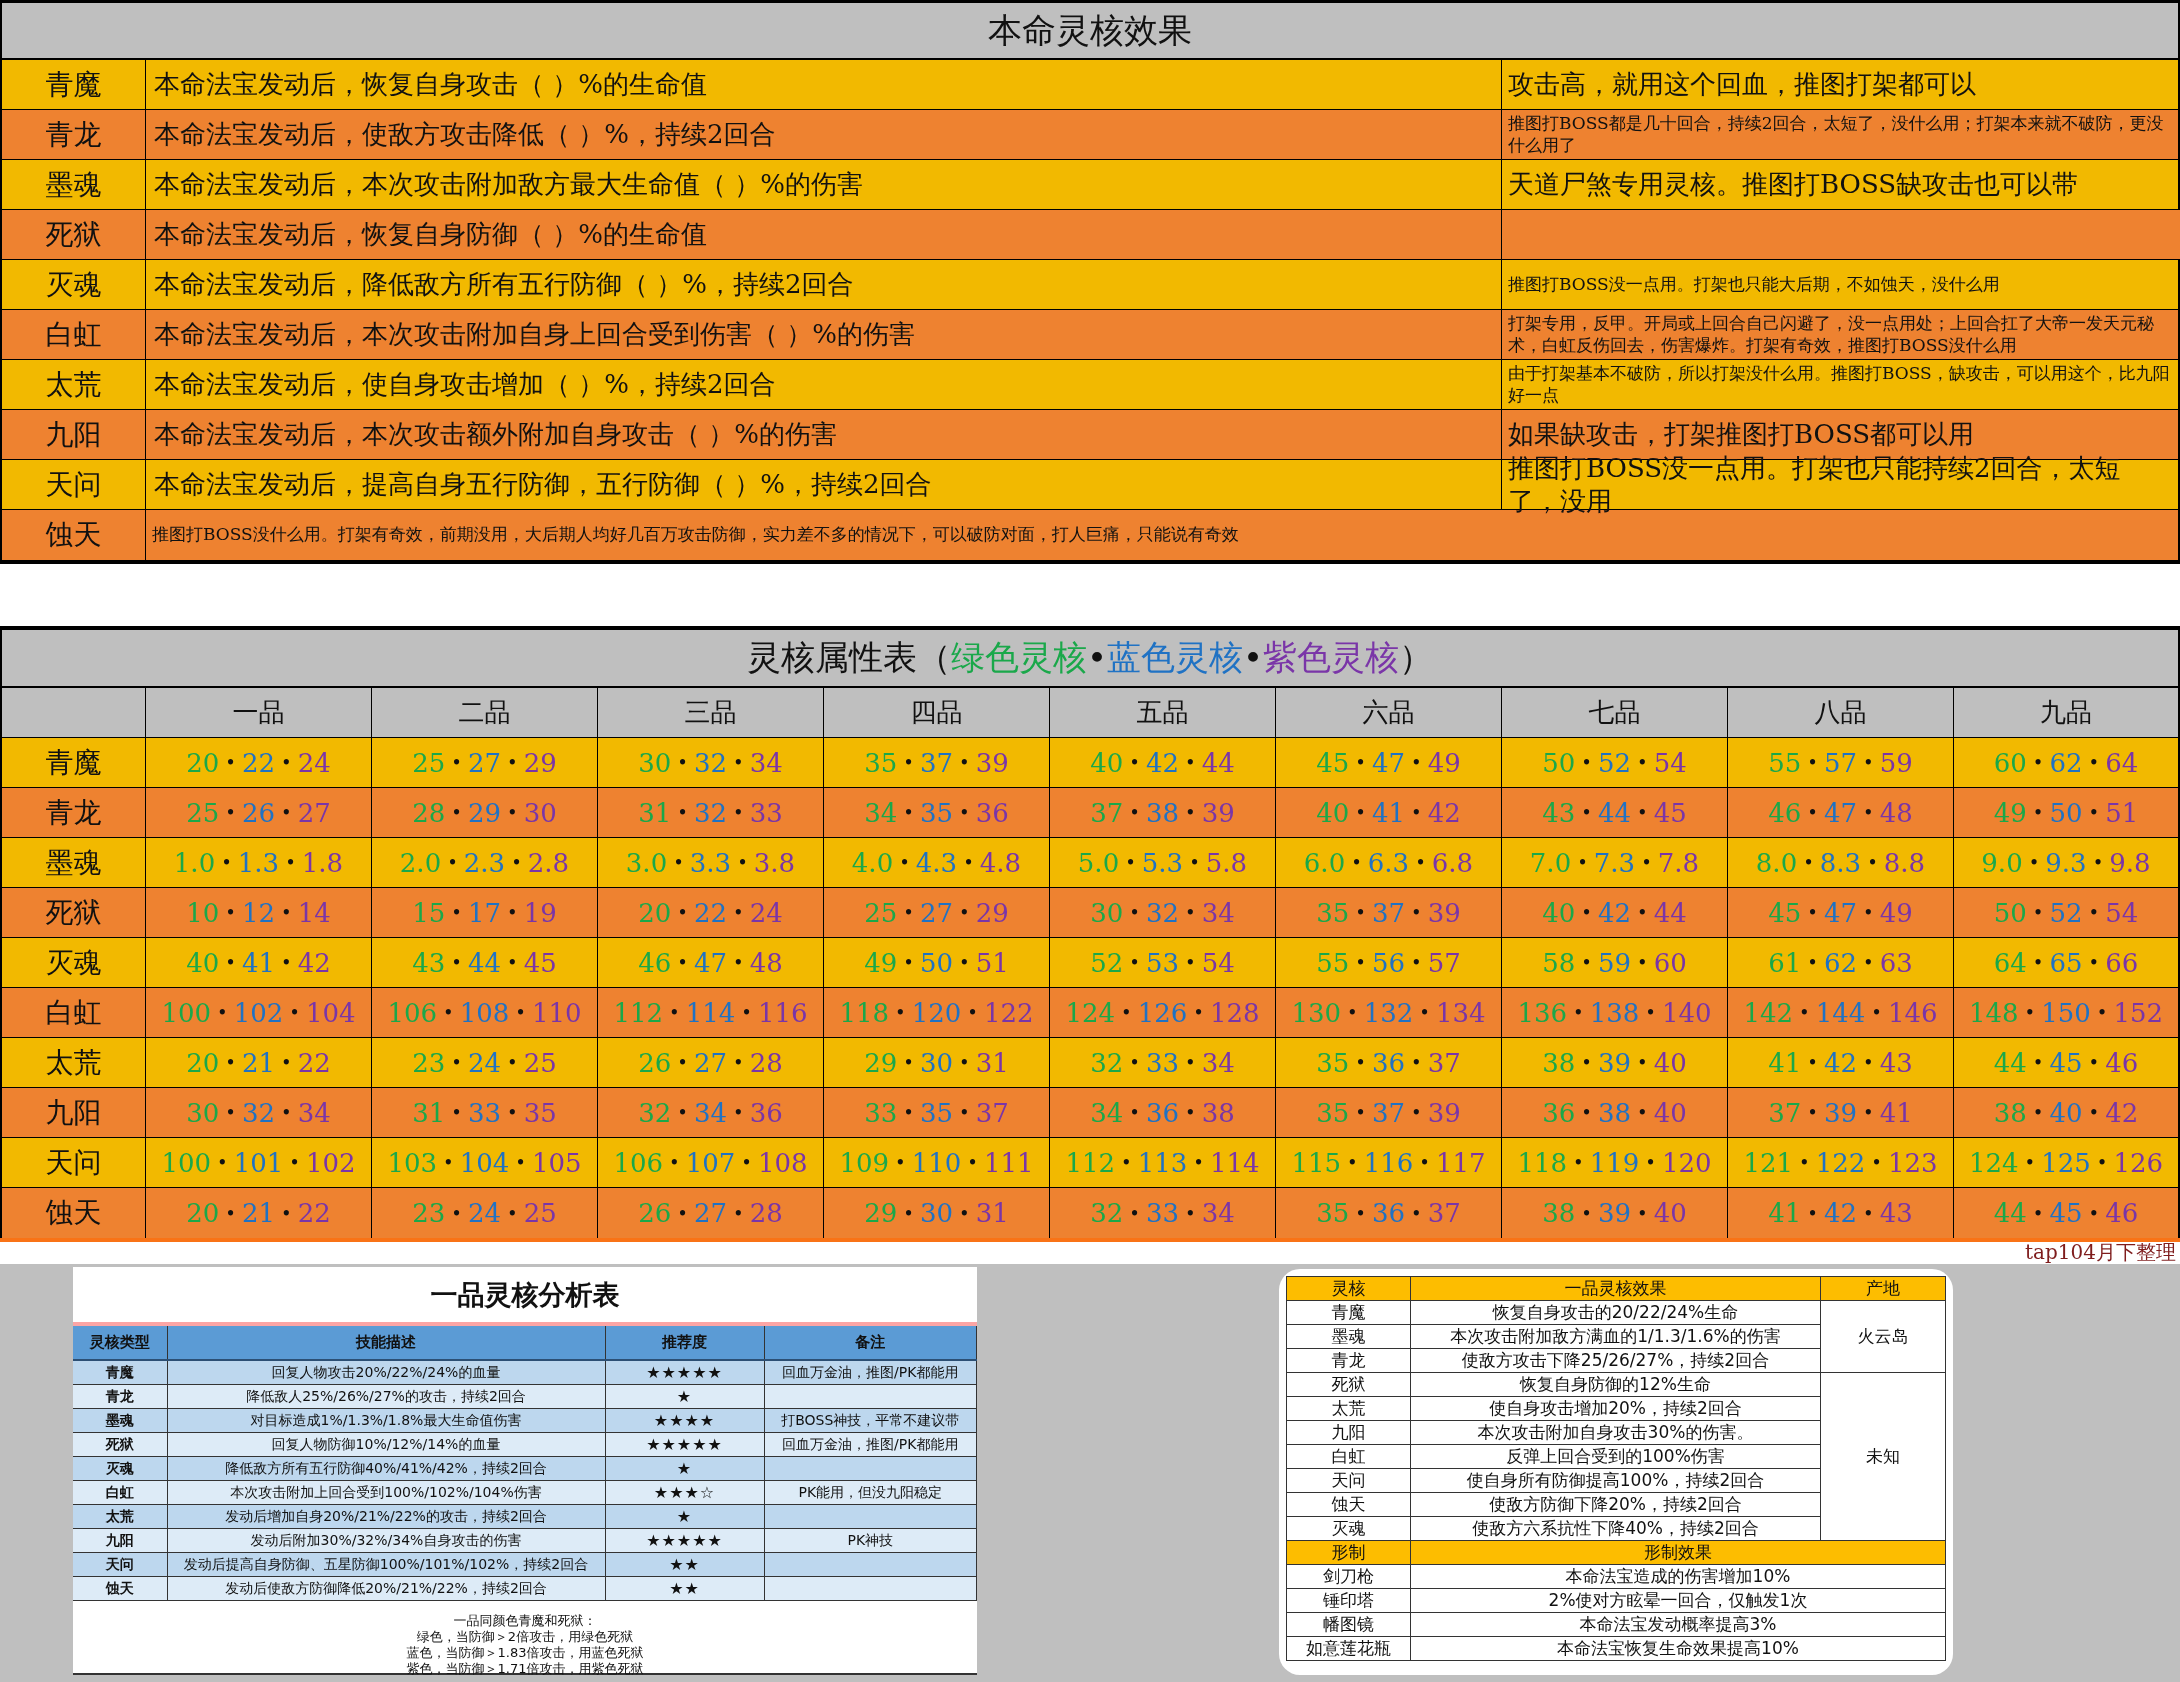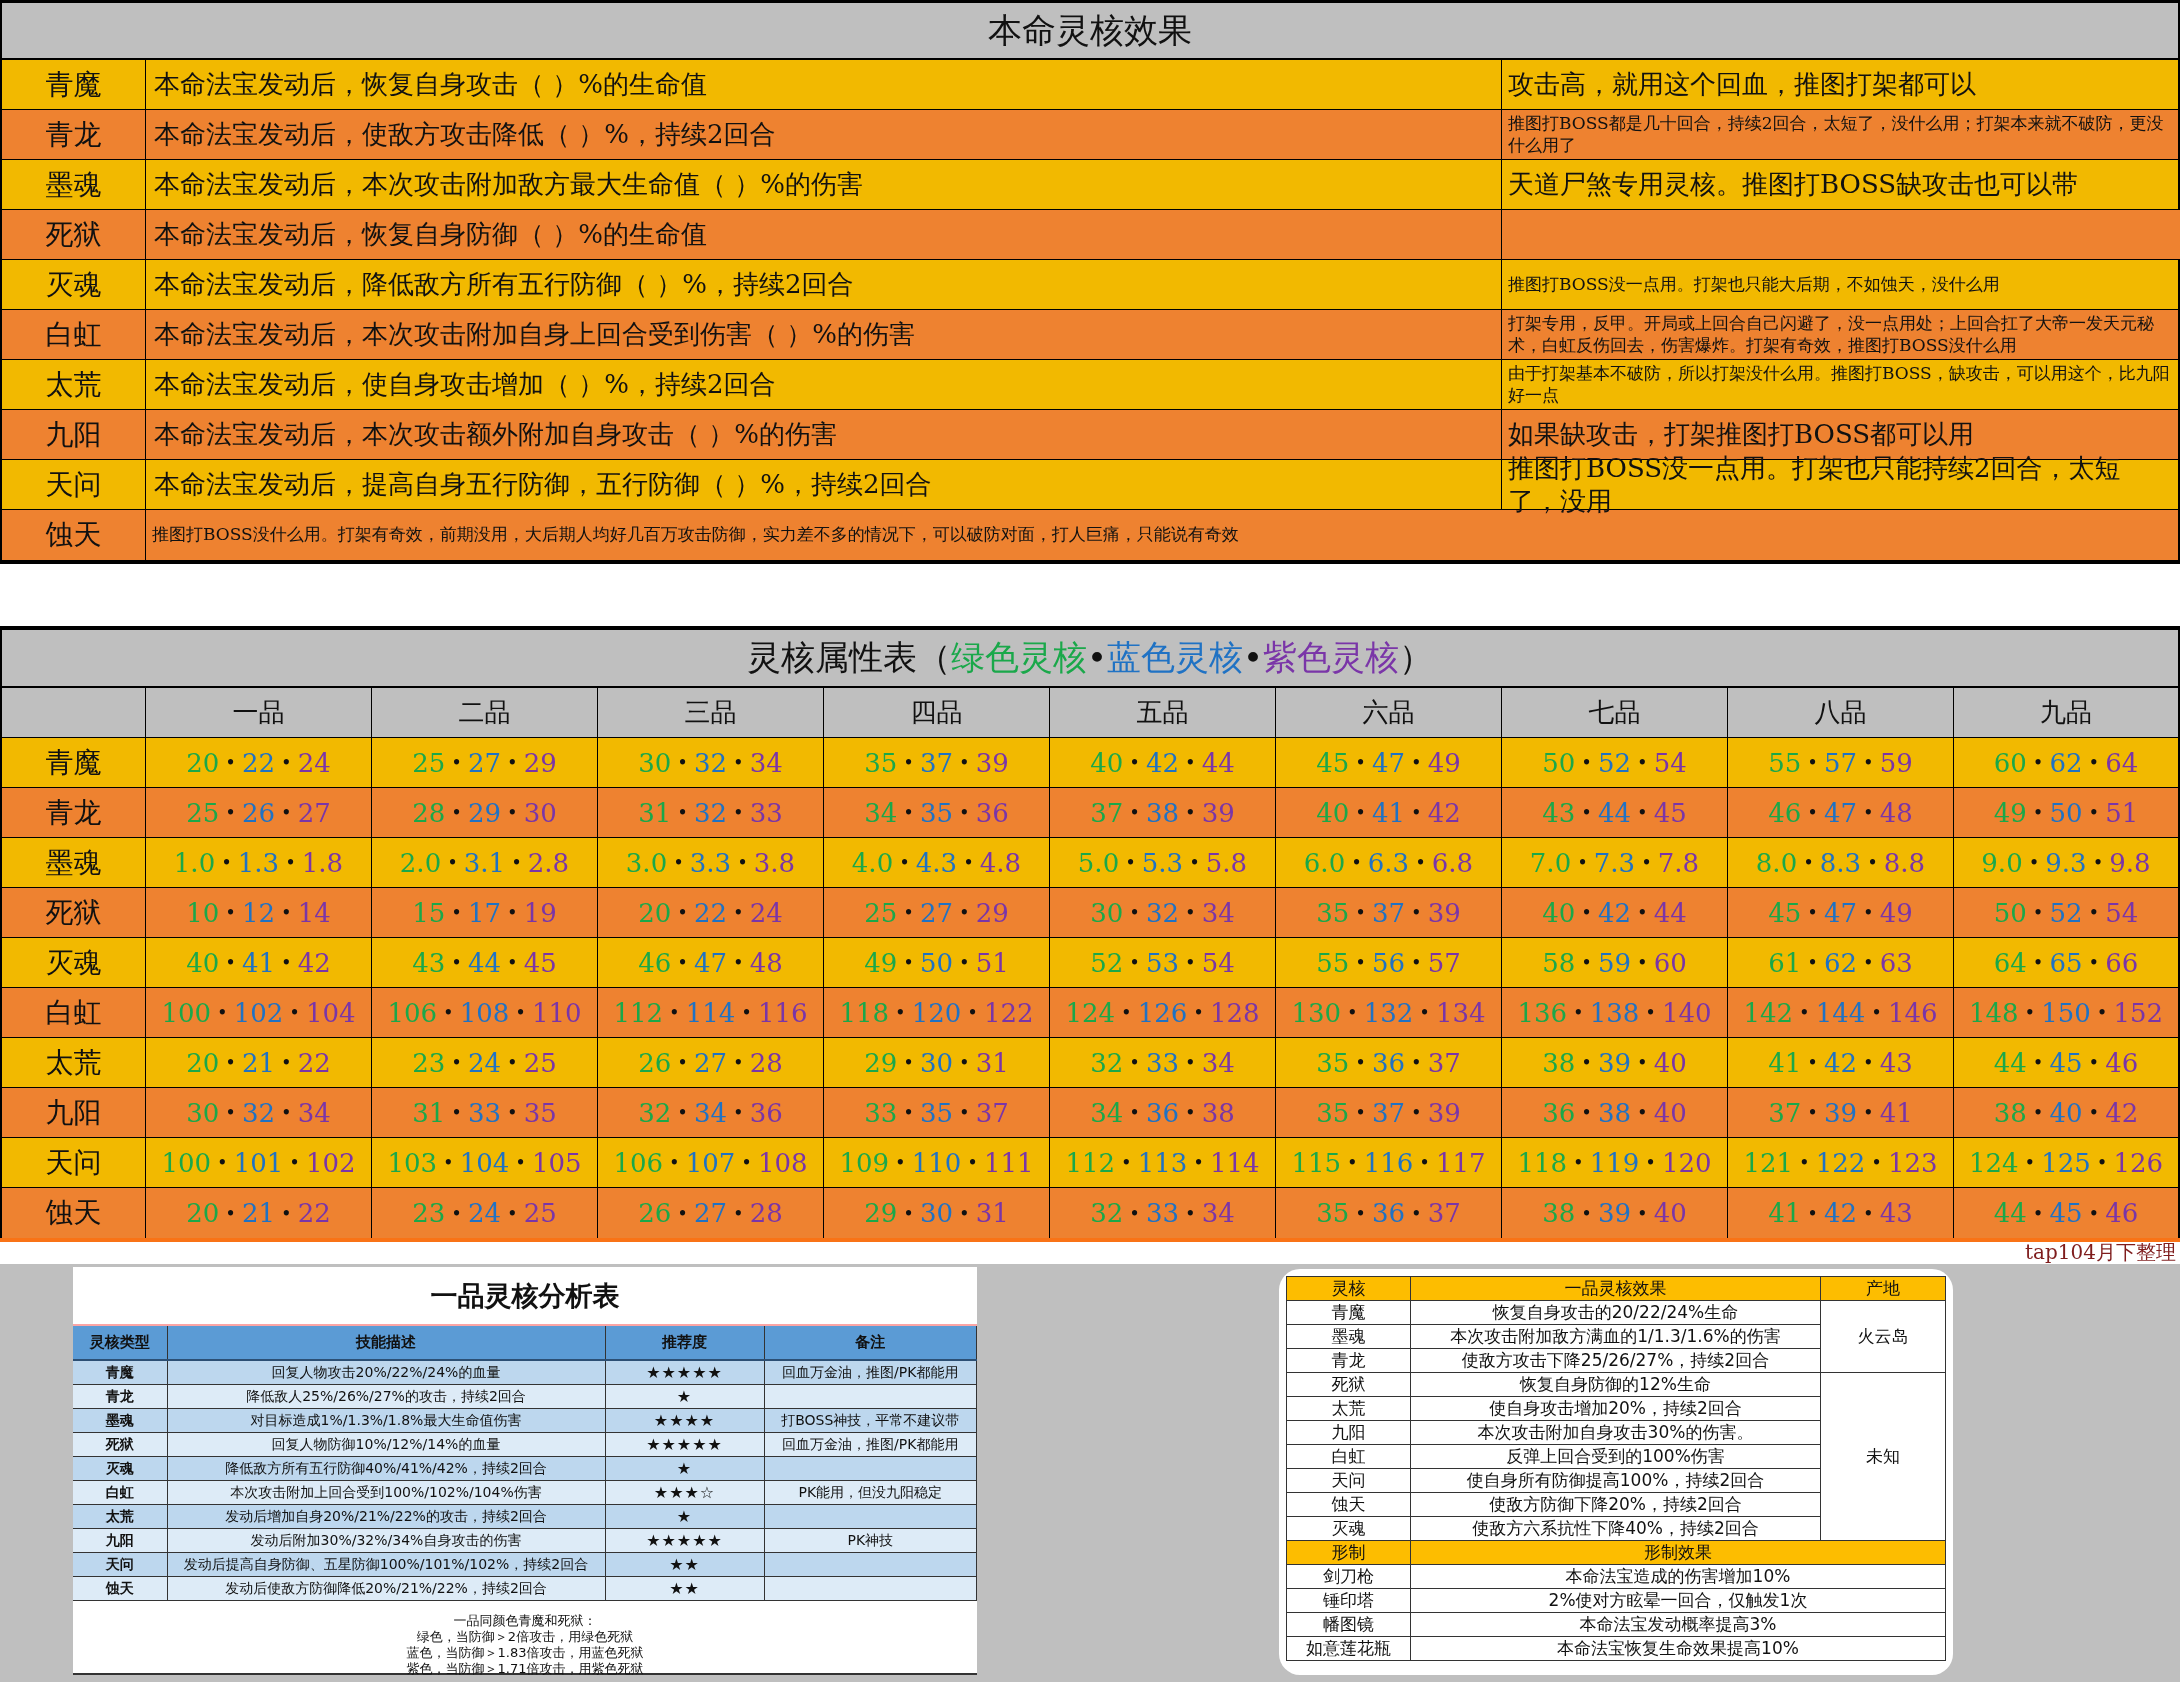--- a/index.html
+++ b/index.html
@@ -37,21 +37,21 @@
   .acell .sep { margin:0 6px; color:#111; font-size:18px; }
 
   #credit { right:4px; top:1239px; font-size:20px; color:#7f1d1d; }
 
   
   #gray-zone { left:0; top:1264px; width:2180px; height:419px; background:#bfbfbf; }
 
   
   #analysis { left:73px; top:1267px; width:904px; height:408px; background:#fff; border-bottom:2px solid #333; box-sizing:border-box;
               font-family:"DejaVu Sans","Liberation Sans",sans-serif; }
-  #analysis .ptitle { height:59px; display:flex; align-items:center; justify-content:center; font-size:27px; font-weight:bold; border-bottom:2px solid #fca5a5; box-sizing:border-box; }
+  #analysis .ptitle { height:59px; display:flex; align-items:center; justify-content:center; font-size:27px; font-weight:bold; border-bottom:4px solid #fca5a5; box-sizing:border-box; }
   .an-table { width:100%; border-collapse:collapse; table-layout:fixed; }
   .an-table th { background:#5b9bd5; font-size:15px; font-weight:bold; height:31px; border-right:1px solid #333; border-bottom:2px solid #2c4f74; }
   .an-table td { font-size:14px; height:23px; text-align:center; border-right:1px solid #333; border-bottom:1px solid #333; padding:0; white-space:nowrap; overflow:hidden; }
   .an-table tr.s1 td { background:#bdd7ee; }
   .an-table tr.s2 td { background:#ddebf7; }
   .an-table td.nm { font-weight:bold; }
   .an-table td.stars { font-size:16px; letter-spacing:1px; }
   .an-note { text-align:center; font-size:13px; line-height:16px; padding-top:12px; }
 
   
@@ -278,21 +278,21 @@
         <div class="acell">
           <span class="c-green">1.0</span>
           <span class="sep">•</span>
           <span class="c-blue">1.3</span>
           <span class="sep">•</span>
           <span class="c-purple">1.8</span>
         </div>
         <div class="acell">
           <span class="c-green">2.0</span>
           <span class="sep">•</span>
-          <span class="c-blue">3.1</span>
+          <span class="c-blue">2.3</span>
           <span class="sep">•</span>
           <span class="c-purple">2.8</span>
         </div>
         <div class="acell">
           <span class="c-green">3.0</span>
           <span class="sep">•</span>
           <span class="c-blue">3.3</span>
           <span class="sep">•</span>
           <span class="c-purple">3.8</span>
         </div>

